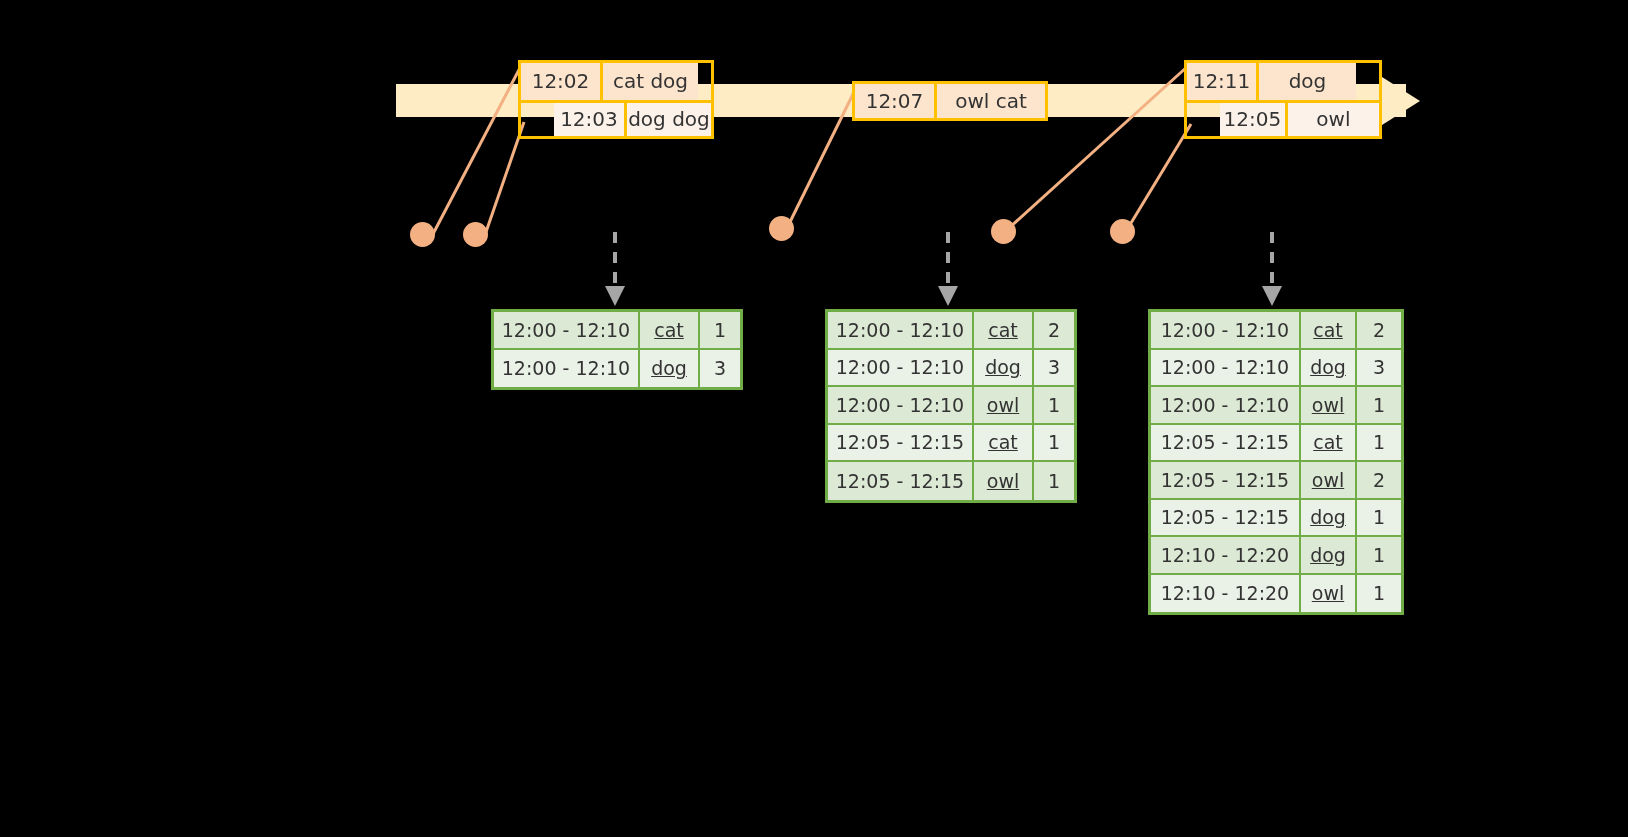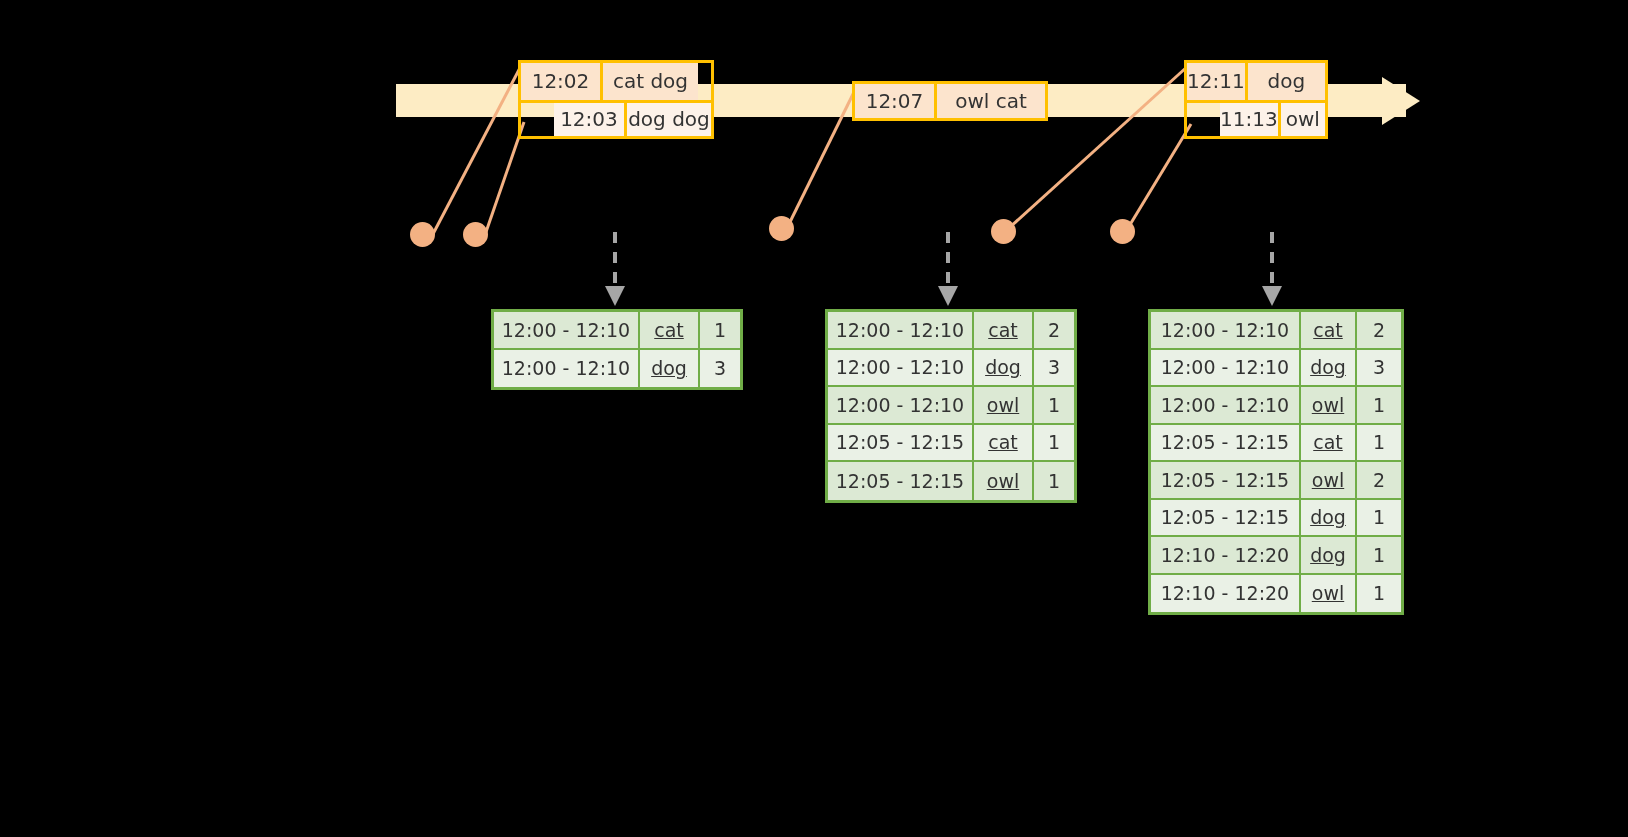--- a/index.html
+++ b/index.html
@@ -39,21 +39,21 @@
   #ev1{left:502px;top:60px;width:196px;height:79px;}
   #ev1 .ev-row{height:36.5px;}
   #ev1 .ev-cell.time{width:82px;}
   #ev1 .ev-cell.val{width:95px;}
 
   #ev2{left:836px;top:81px;width:196px;height:40px;justify-content:flex-end;}
   #ev2 .ev-row{height:34px;}
   #ev2 .ev-cell.time{width:82px;}
   #ev2 .ev-cell.val{width:108px;}
 
-  #ev3{left:1168px;top:60px;width:144px;height:79px;justify-content:center;}
+  #ev3{left:1168px;top:60px;width:198px;height:79px;justify-content:center;}
   #ev3 .ev-row{height:36.5px;}
   #ev3 .ev-cell.time{width:72px;}
   #ev3 .ev-cell.val{width:97px;}
 
   
   .dot{
     position:absolute;width:25px;height:25px;border-radius:50%;
     background:#f3b183;
   }
   svg.links{position:absolute;left:0;top:0;width:1628px;height:837px;pointer-events:none;}
@@ -137,21 +137,21 @@
       <div class="ev-cell val">owl cat</div>
     </div>
   </div>
 
   <div class="ev-box" id="ev3">
     <div class="ev-row r-dark">
       <div class="ev-cell time">12:11</div>
       <div class="ev-cell val">dog</div>
     </div>
     <div class="ev-row r-light">
-      <div class="ev-cell time">11:13</div>
+      <div class="ev-cell time">12:05</div>
       <div class="ev-cell val">owl</div>
     </div>
   </div>
 
   <div class="res-table" id="res1">
       <div class="res-row dark">
         <div class="res-cell c-win">12:00 - 12:10</div>
         <div class="res-cell c-key">cat</div>
         <div class="res-cell c-cnt">1</div>
       </div>

